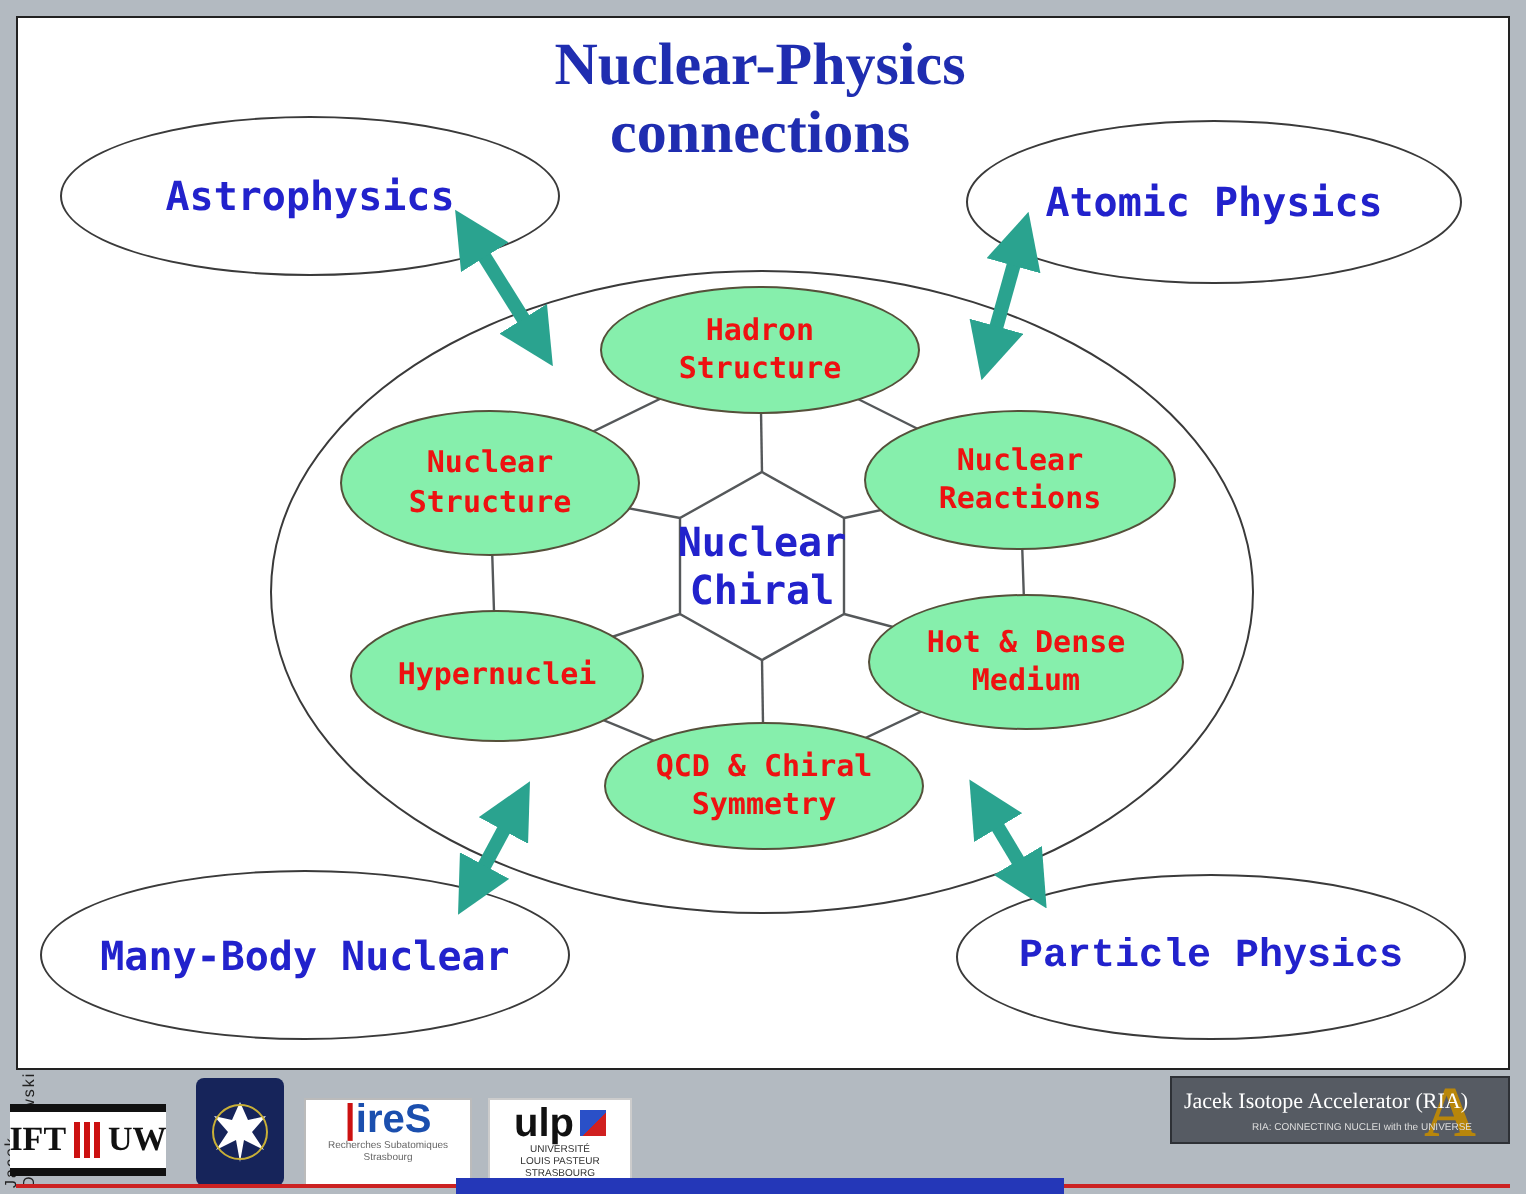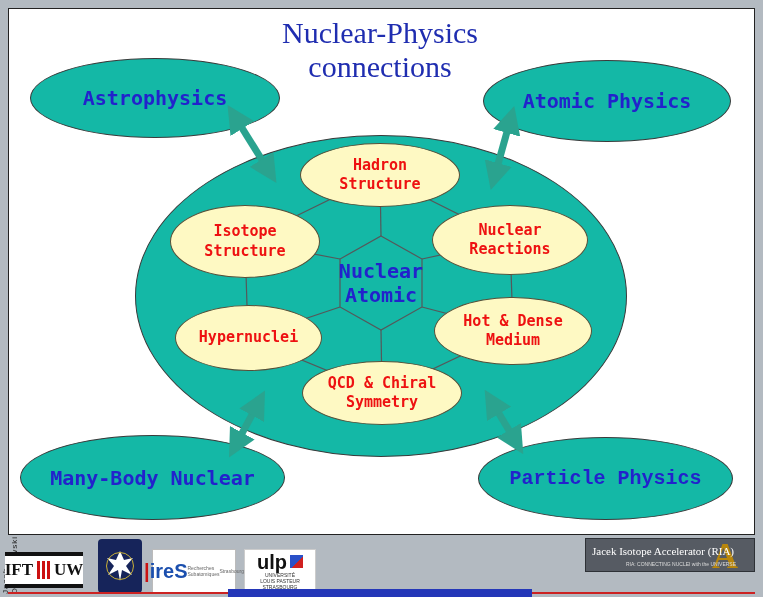--- a/index.html
+++ b/index.html
@@ -14,35 +14,35 @@
     position:absolute;left:8px;top:8px;
     width:745px;height:525px;
     background:#ffffff;
     border:1px solid #222;
   }
   
   .title{
     position:absolute;left:160px;top:16px;width:440px;
     text-align:center;
     font-family:"Liberation Serif", serif;
-    font-weight:normal;
+    font-weight:bold;
     font-size:30px;line-height:1.13;
     color:#1f2db0;
     z-index:3;
   }
   
   .ellipse{
     position:absolute;
     border-radius:50%;
     display:flex;align-items:center;justify-content:center;
     text-align:center;
     box-sizing:border-box;
   }
-  .cyan{ background:#14b8a6;border:1.5px solid #3a3a3a; }
-  .yellow{ background:#fef9c3;border:1.5px solid #55503a; }
+  .cyan{ background:#ffffff;border:1.5px solid #3a3a3a; }
+  .yellow{ background:#86efac;border:1.5px solid #55503a; }
   .outer-label{ color:#2222cc;font-weight:bold;font-size:20px; }
   .inner-label{ color:#ee1111;font-weight:bold;font-size:15px;line-height:1.3;padding:0 14px; }
 
   .el-astro{ left:30px;top:58px;width:250px;height:80px; z-index:2;}
   .el-atomic{ left:483px;top:60px;width:248px;height:82px; z-index:2;}
   .el-manybody{ left:20px;top:435px;width:265px;height:85px; z-index:2;}
   .el-particle{ left:478px;top:437px;width:255px;height:83px; z-index:2;font-family:Liberation Mono, monospace;}
   .el-central{ left:135px;top:135px;width:492px;height:322px; z-index:1;}
 
   .el-hadron{ left:300px;top:143px;width:160px;height:64px; z-index:3;}
@@ -83,21 +83,21 @@
   .logo-ift .redbars{display:flex;gap:2px;}
   .logo-ift .redbars i{display:block;width:3px;height:18px;background:#cc1111;}
   .logo-uw{
     position:absolute;left:98px;top:539px;width:44px;height:54px;
     background:#16245a;border-radius:4px;
     display:flex;align-items:center;justify-content:center;
   }
   .logo-ires{
     position:absolute;left:152px;top:549px;width:84px;height:44px;
     background:#fff;border:1px solid #bbb;
-    display:flex;flex-direction:row;align-items:center;justify-content:center;
+    display:flex;flex-direction:column;align-items:center;justify-content:flex-start;
     box-sizing:border-box;
   }
   .logo-ires .name{font-family:"Liberation Sans", sans-serif;font-weight:bold;font-size:20px;color:#1b4fae;line-height:1;}
   .logo-ires .name i{font-style:normal;color:#cc1111;}
   .logo-ires .sub{font-family:"Liberation Sans", sans-serif;font-size:5px;color:#666;line-height:1.2;}
   .logo-ulp{
     position:absolute;left:244px;top:549px;width:72px;height:44px;
     background:#fff;border:1px solid #ccc;
     display:flex;flex-direction:column;align-items:center;justify-content:center;
     box-sizing:border-box;
@@ -164,38 +164,38 @@
     <span class="outer-label">Many-Body Nuclear</span>
   </div>
   <div class="ellipse cyan el-particle">
     <span class="outer-label">Particle Physics</span>
   </div>
 
   <div class="ellipse yellow el-hadron">
     <span class="inner-label">Hadron Structure</span>
   </div>
   <div class="ellipse yellow el-nstruct">
-    <span class="inner-label">Isotope Structure</span>
+    <span class="inner-label">Nuclear Structure</span>
   </div>
   <div class="ellipse yellow el-nreact">
     <span class="inner-label">Nuclear Reactions</span>
   </div>
   <div class="ellipse yellow el-hyper">
     <span class="inner-label">Hypernuclei</span>
   </div>
   <div class="ellipse yellow el-hotdense">
     <span class="inner-label">Hot &amp; Dense Medium</span>
   </div>
   <div class="ellipse yellow el-qcd">
     <span class="inner-label">QCD &amp; Chiral Symmetry</span>
   </div>
 
   <div class="center-label">
     <span>Nuclear</span>
-    <span>Atomic</span>
+    <span>Chiral</span>
   </div>
 
   <svg class="arrow-svg" width="763" height="597">
     <defs>
       <marker id="ah" viewBox="0 0 10 10" refX="7" refY="5" markerWidth="4" markerHeight="4" orient="auto-start-reverse">
         <path d="M0,0 L10,5 L0,10 z" fill="#2aa38f"></path>
       </marker>
     </defs>
     <g stroke="#2aa38f" stroke-width="7">
       <line x1="232" y1="112" x2="272" y2="176" marker-start="url(#ah)" marker-end="url(#ah)"></line>

